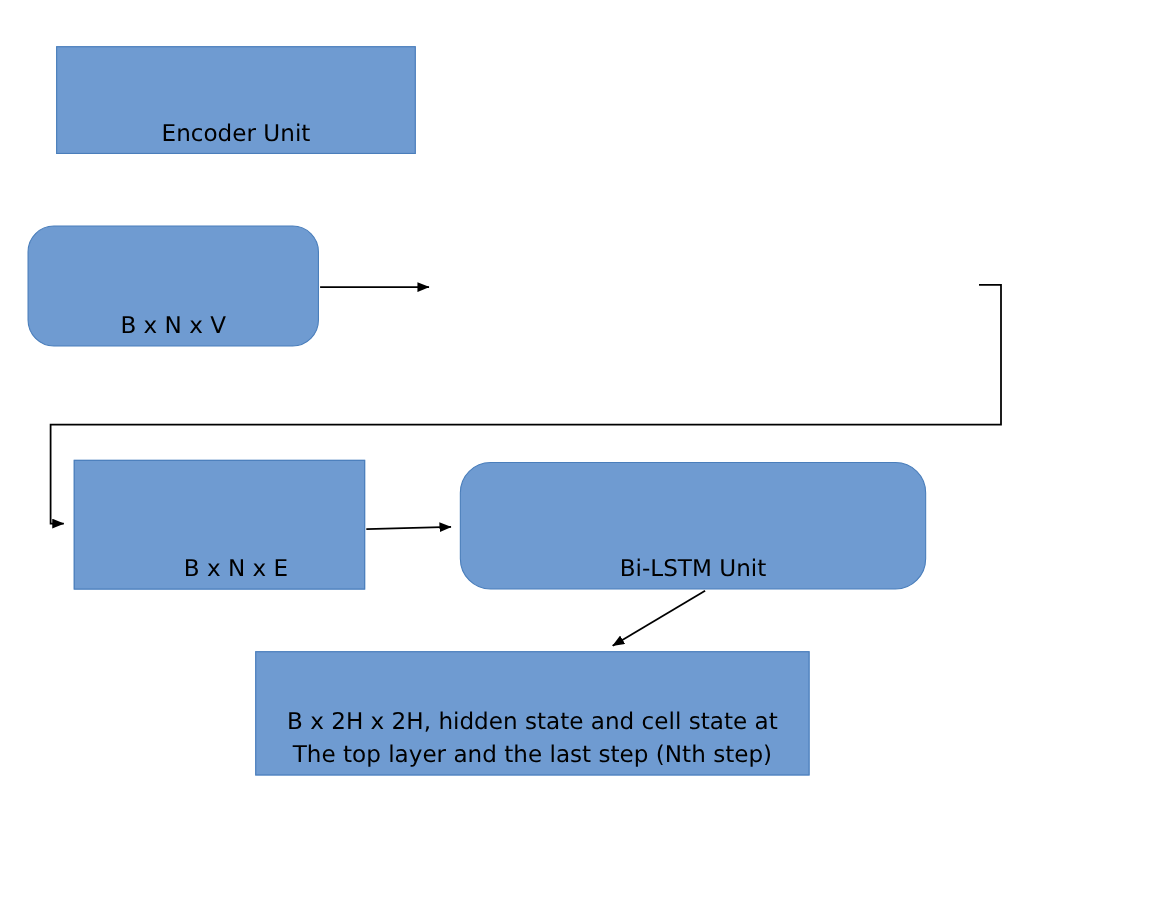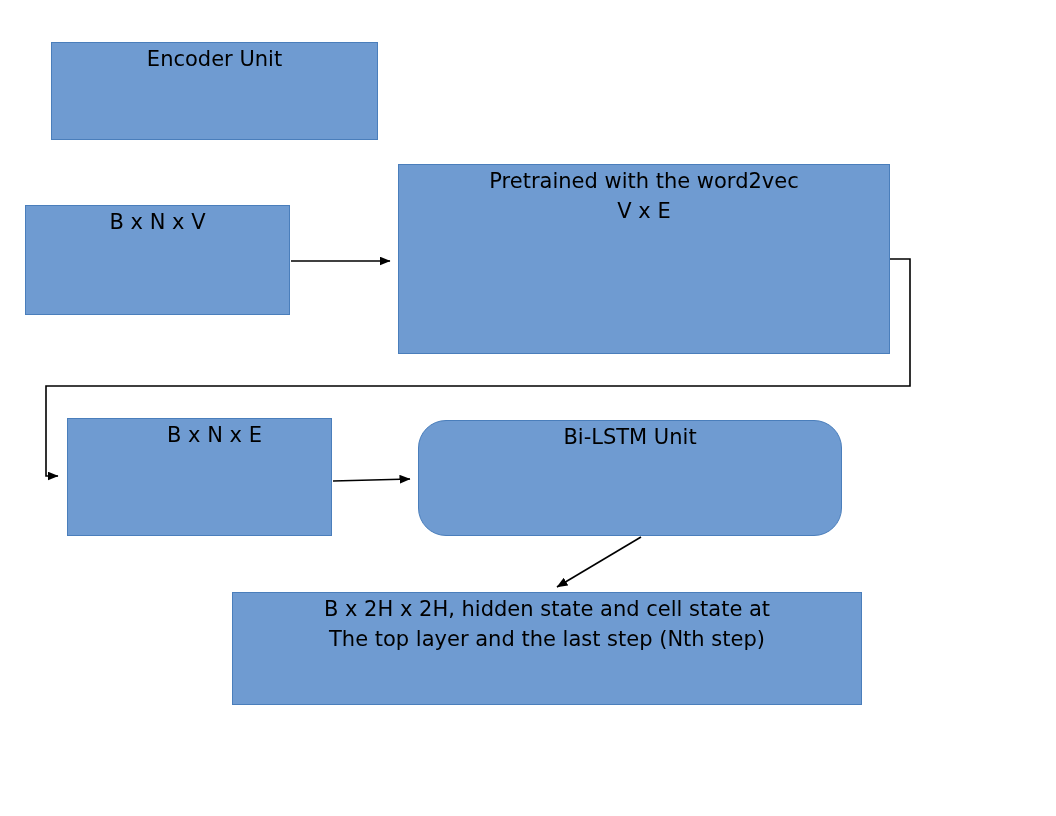--- a/index.html
+++ b/index.html
@@ -14,21 +14,21 @@
     background: #ffffff;
     overflow: hidden;
     font-family: "DejaVu Sans", "Liberation Sans", sans-serif;
   }
   .node {
     position: absolute;
     box-sizing: border-box;
     background: #6f9bd1;
     border: 1px solid #4a7ebb;
     display: flex;
-    align-items: flex-start;
+    align-items: flex-end;
     justify-content: center;
     text-align: center;
     color: #000000;
     font-size: 21px;
     line-height: 1.42;
     white-space: pre-line;
     padding: 2px 6px;
   }
   .node-label {
     display: block;
@@ -62,35 +62,31 @@
 
     <path d="M333,481 L410,479" fill="none" stroke="#000000" stroke-width="1.6" marker-end="url(#arrowhead)"></path>
 
     <path d="M641,537 L557,587" fill="none" stroke="#000000" stroke-width="1.6" marker-end="url(#arrowhead)"></path>
   </svg>
 
   <div class="node" style="left:51px; top:42px; width:327px; height:98px;">
     <span class="node-label">Encoder Unit</span>
   </div>
 
-  <div class="node" style="left:25px; top:205px; width:265px; height:110px;">
+  <div class="node" style="left:25px; top:205px; width:265px; height:110px;border-radius:24px;">
     <span class="node-label">B x N x V</span>
   </div>
 
-  <div class="node" style="left:398px; top:164px; width:492px; height:190px;">
-    <span class="node-label">Pretrained with the word2vec
-V x E</span>
-  </div>
 
   <div class="node" style="left:67px; top:418px; width:265px; height:118px;padding-left:36px;">
     <span class="node-label">B x N x E</span>
   </div>
 
   <div class="node" style="left:418px; top:420px; width:424px; height:116px;border-radius:28px;">
     <span class="node-label">Bi-LSTM Unit</span>
   </div>
 
-  <div class="node" style="left:232px; top:592px; width:630px; height:113px;">
+  <div class="node" style="left:232px; top:592px; width:504px; height:113px;">
     <span class="node-label">B x 2H x 2H, hidden state and cell state at
 The top layer and the last step (Nth step)</span>
   </div>
 
 </div>
 
 </body></html>

